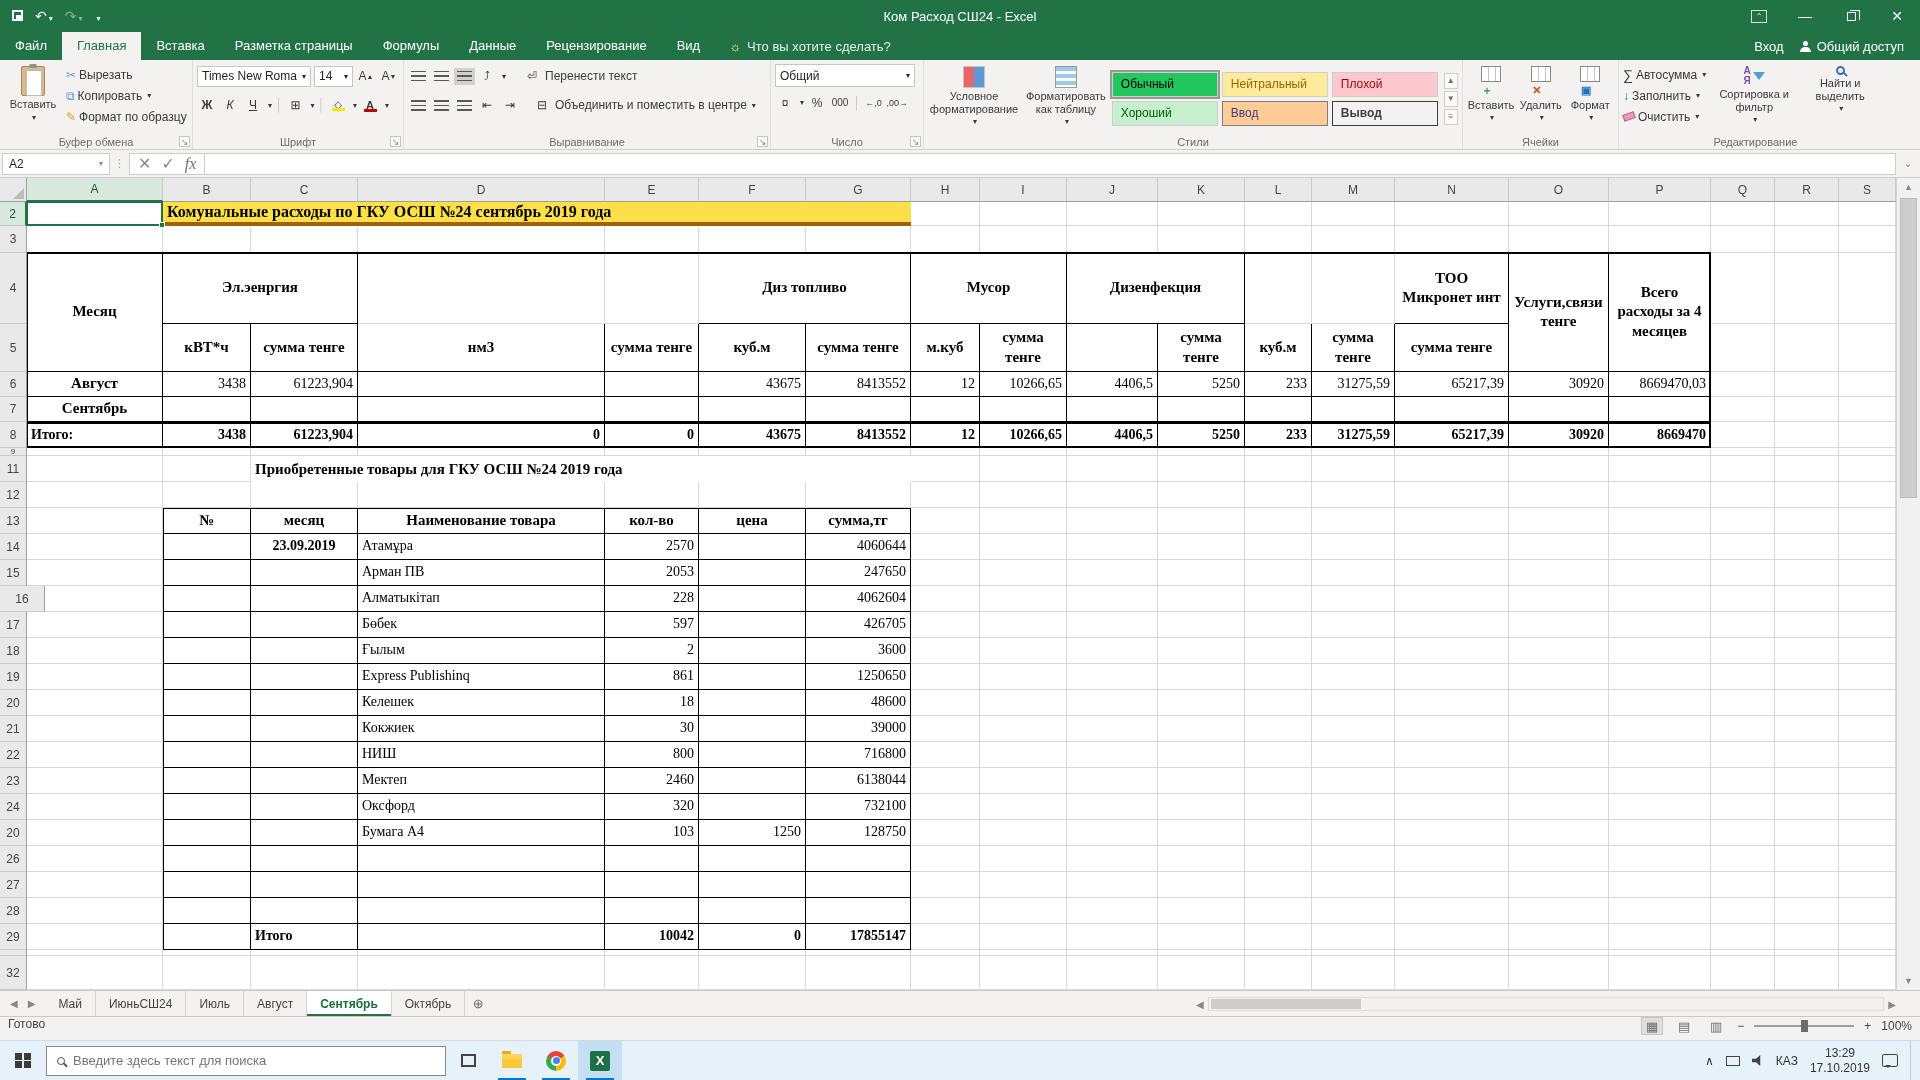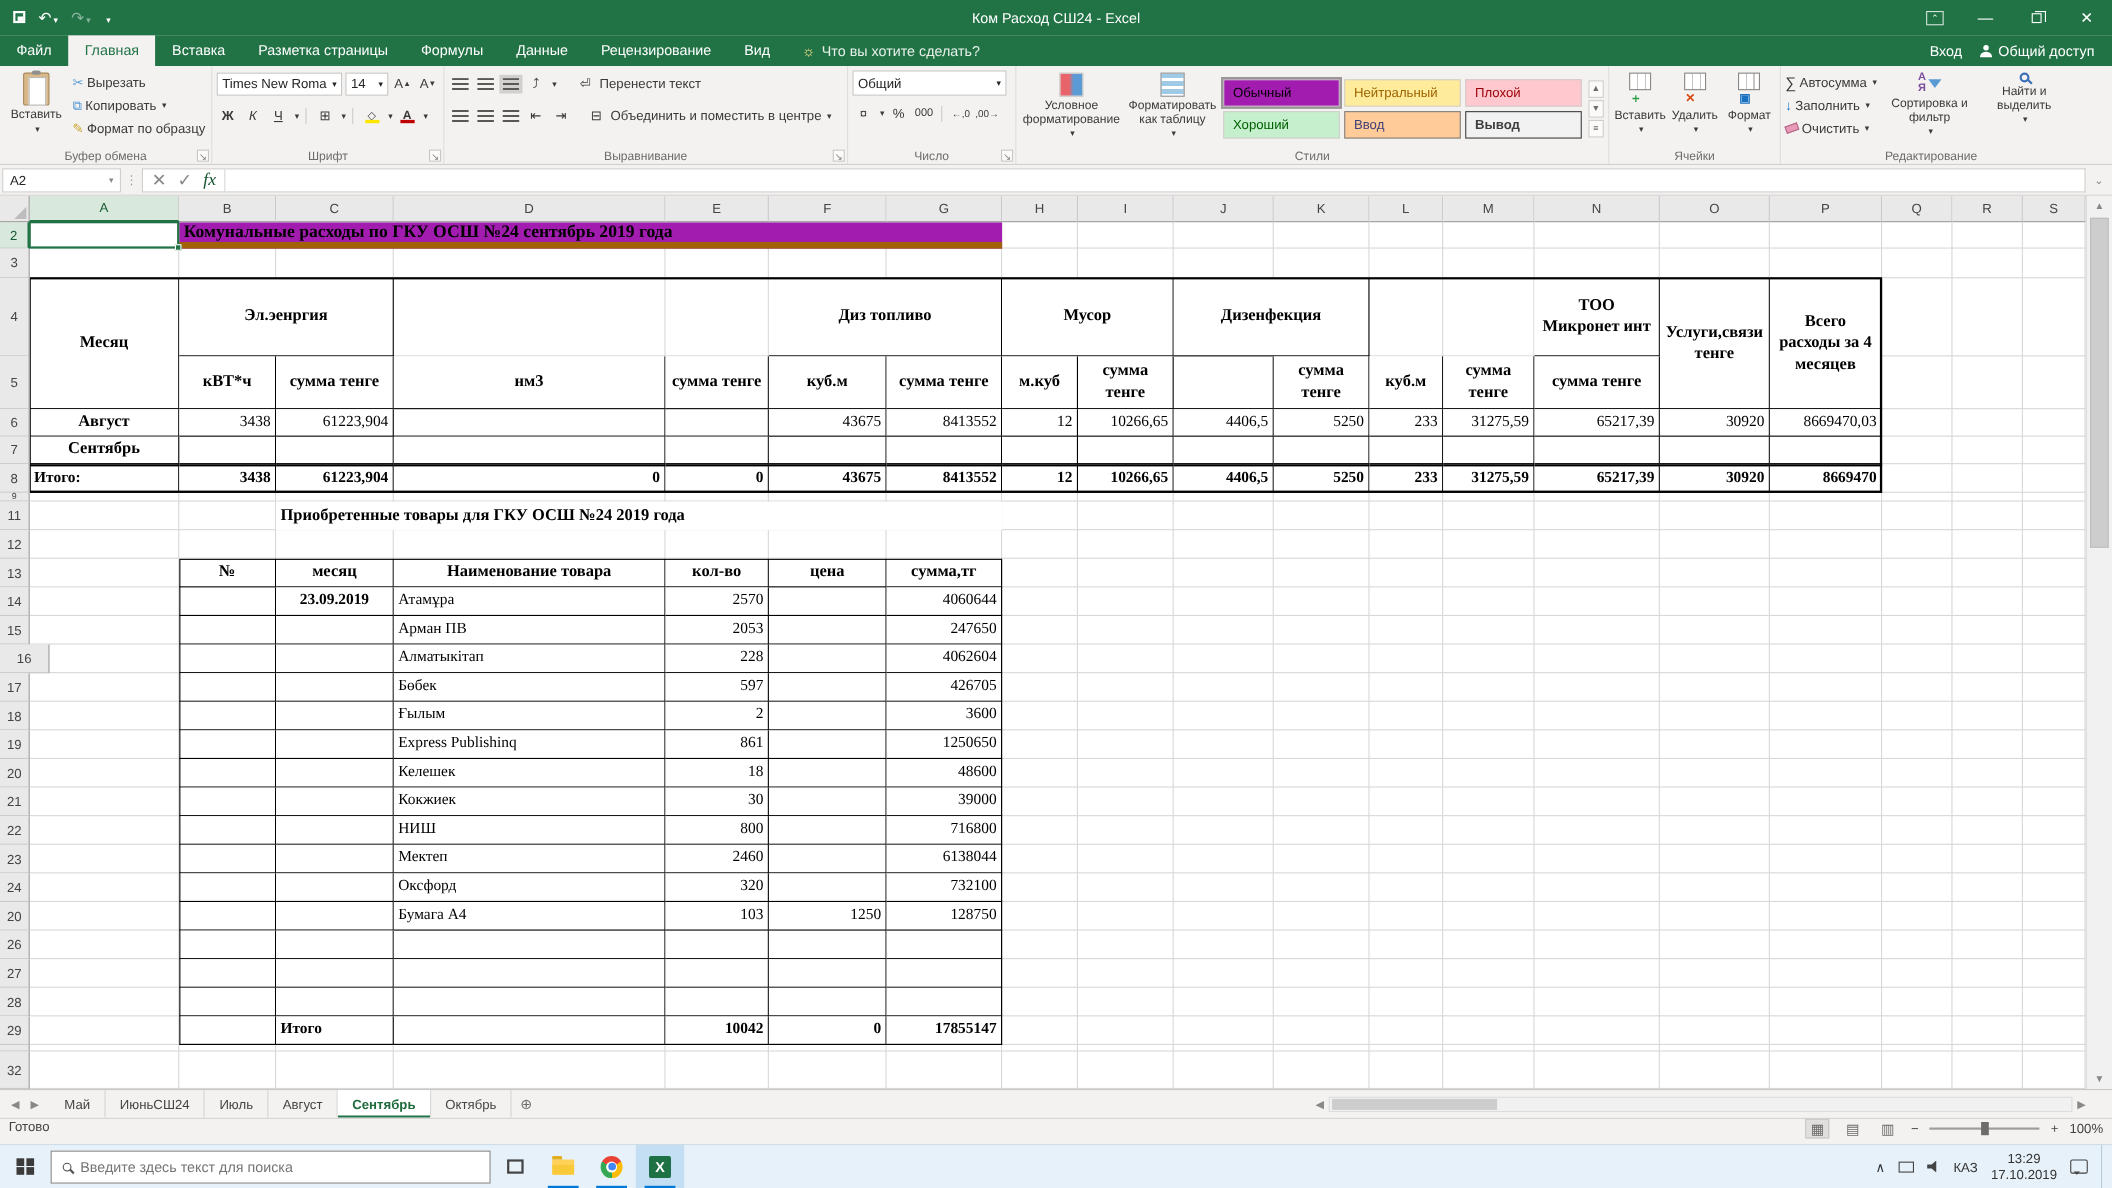--- a/index.html
+++ b/index.html
@@ -56,21 +56,21 @@
 #style-gallery{display:grid;grid-template-columns:repeat(3,106px);grid-auto-rows:25px;gap:4px 4px;align-content:center}
 .style-chip{border:1px solid #d0cecb;display:flex;align-items:center;padding:0 8px;font-size:12px;background:#fff;height:25px}
 .style-chip.sel{outline:2px solid #9a9896}
 .gal-scroll{display:flex;flex-direction:column;justify-content:center;gap:2px;padding:0 2px;color:#6e6c6a;font-size:8px}
 .gal-scroll span{border:1px solid #d0cecb;width:14px;height:16px;display:flex;align-items:center;justify-content:center;background:#fbfaf9}
 
 #fbar{height:28px;background:#f3f2f1;border-bottom:1px solid #cfcdcb;display:flex;align-items:center;padding:3px 0}
 .namebox{width:108px;height:22px;background:#fff;border:1px solid #d0cecb;margin-left:2px;display:flex;align-items:center;justify-content:space-between;padding:0 6px;font-size:12px;color:#252423}
 .fbar-dots{color:#a09e9c;padding:0 4px;font-size:11px}
 .fbtns{display:flex;align-items:center;gap:10px;padding:0 8px;color:#8a8886;background:#fff;border:1px solid #d0cecb;height:22px}
-.fx{font-family:"Liberation Serif",serif;font-style:italic;color:#14532d}
+.fx{font-family:"Liberation Serif",serif;font-style:italic;color:#737373}
 .finput{flex:1;height:22px;background:#fff;border:1px solid #d0cecb;border-left:none}
 .fexpand{width:24px;text-align:center;color:#8a8886;font-size:10px}
 
 #sheet{position:relative;height:812px;display:flex;background:#fff;overflow:hidden}
 #grid{position:relative;flex:none;overflow:hidden}
 .colhdr,.rowhdr,.corner{position:absolute;background:#e9e9e9;color:#444;font-size:12px;display:flex;align-items:center;justify-content:center;z-index:5}
 .colhdr{border-right:1px solid #c9c9c9;border-bottom:1px solid #9f9f9f}
 .rowhdr{border-bottom:1px solid #c9c9c9;border-right:1px solid #9f9f9f}
 .corner{border-right:1px solid #9f9f9f;border-bottom:1px solid #9f9f9f;z-index:6}
 .corner:after{content:"";position:absolute;right:2px;bottom:2px;border-left:11px solid transparent;border-bottom:11px solid #bdbdbd}
@@ -80,21 +80,21 @@
 .gline{position:absolute;background:#d8d8d8;z-index:1}
 .cell{position:absolute;font-family:"Liberation Serif",serif;font-size:14px;color:#000;display:flex;align-items:center;padding:0 4px;white-space:nowrap;z-index:2;line-height:1.2}
 .tb{background:#fff;border-right:1px solid #000;border-bottom:1px solid #000}
 .hc{font-weight:bold;justify-content:center;text-align:center;white-space:normal;font-size:15px;line-height:1.3}
 .bw{overflow-wrap:anywhere}
 .n{justify-content:flex-end}
 .nb{justify-content:flex-end;font-weight:bold}
 .lb{font-weight:bold}
 .cb{justify-content:center;font-weight:bold}
 .t2{border-top:2px solid #000}
-.title{font-weight:bold;font-size:16px;background:#a21caf;border-bottom:6px solid #a16207;z-index:3}
+.title{font-weight:bold;font-size:16px;background:#fde047;border-bottom:4px solid #a16207;z-index:3}
 .title2{font-weight:bold;font-size:15px;background:#fff;z-index:3}
 .toutline{position:absolute;border:2px solid #000;pointer-events:none;z-index:4}
 .toutline.thin{border-width:1px}
 .selbox{position:absolute;border:2px solid #217346;pointer-events:none;z-index:6;background:transparent}
 .selhandle{position:absolute;right:-4px;bottom:-4px;width:6px;height:6px;background:#217346;border:1px solid #fff}
 #vscroll{width:24px;background:#f1f1f1;border-left:1px solid #d4d4d4;position:relative;flex:none}
 .varrow{position:absolute;left:0;width:100%;height:18px;color:#8a8886;font-size:9px;display:flex;align-items:center;justify-content:center}
 .vthumb{position:absolute;left:3px;width:17px;background:#cdcdcd;border:1px solid #bdbdbd}
 
 #tabstrip{height:26px;background:#f3f2f1;border-top:1px solid #c9c9c9;display:flex;align-items:stretch;font-size:12px;color:#444;position:relative}
@@ -315,21 +315,21 @@
       <span class="cficon"></span>
       <span>Условное форматирование</span>
       <span class="caret">▾</span>
     </div>
     <div class="bigbtn" style="width:92px">
       <span class="fticon"></span>
       <span>Форматировать как таблицу</span>
       <span class="caret">▾</span>
     </div>
     <div id="style-gallery">
-        <div class="style-chip sel" style="background: #a21caf; color: rgb(0, 0, 0);">Обычный</div>
+        <div class="style-chip sel" style="background: #22c55e; color: rgb(0, 0, 0);">Обычный</div>
         <div class="style-chip" style="background: rgb(255, 235, 156); color: rgb(156, 101, 0);">Нейтральный</div>
         <div class="style-chip" style="background: rgb(255, 199, 206); color: rgb(156, 0, 6);">Плохой</div>
         <div class="style-chip" style="background: rgb(198, 239, 206); color: rgb(0, 97, 0);">Хороший</div>
         <div class="style-chip" style="background: rgb(255, 204, 153); color: rgb(63, 63, 118); border: 1px solid rgb(127, 127, 127);">Ввод</div>
         <div class="style-chip" style="background: rgb(242, 242, 242); color: rgb(63, 63, 63); border: 1px solid rgb(63, 63, 63); font-weight: bold;">Вывод</div>
       </div>
     <div class="gal-scroll">
       <span>▲</span>
       <span>▼</span>
       <span>≡</span>

